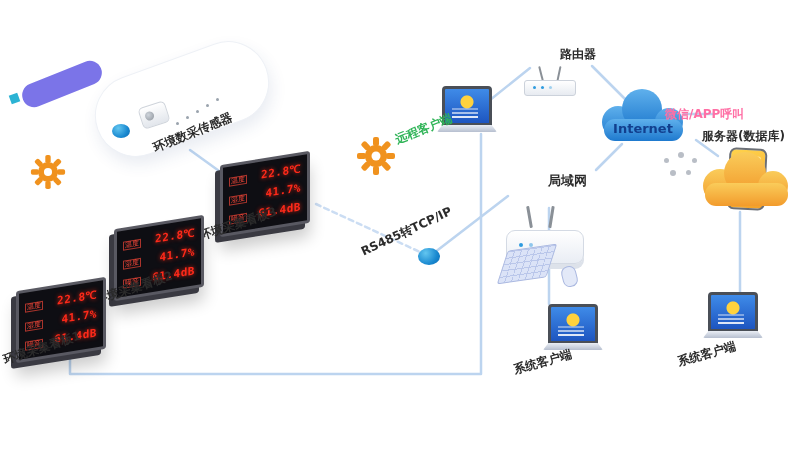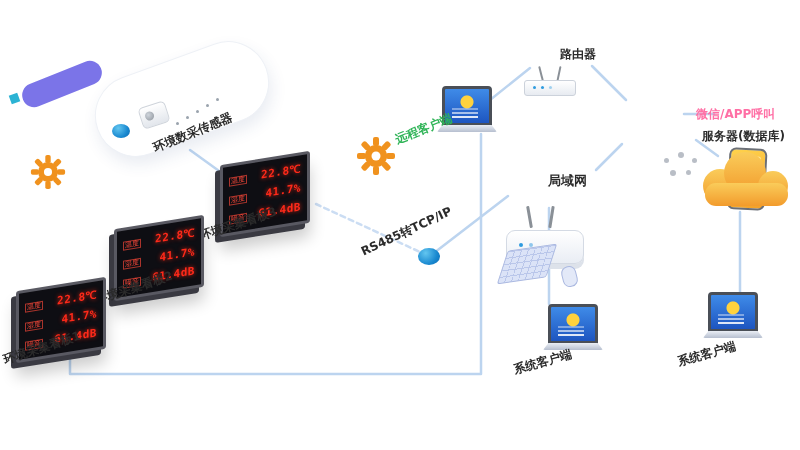--- a/index.html
+++ b/index.html
@@ -221,30 +221,47 @@
   </div>
   <div class="abs dlabel z3" style="left:560px;top:46px">路由器</div>
 
   <div class="abs lan-router z3" style="left:506px;top:152px">
     <div class="ant a1"></div>
     <div class="ant a2"></div>
     <div class="box"></div>
   </div>
   <div class="abs dlabel bold13 z4" style="left:548px;top:172px">局域网</div>
 
+  <div class="abs z3" style="left:592px;top:86px">
+    <svg width="100" height="64" viewBox="0 0 100 64">
+      <defs>
+        <linearGradient id="gblue" x1="0" y1="0" x2="0" y2="1">
+          <stop offset="0" stop-color="#5fb0ec"></stop>
+            <stop offset="1" stop-color="#1e79ce"></stop>
+        </linearGradient>
+      </defs>
+      <g fill="url(#gblue)">
+        <circle cx="26" cy="36" r="16"></circle>
+        <circle cx="50" cy="23" r="20"></circle>
+        <circle cx="77" cy="36" r="14"></circle>
+        <rect x="12" y="33" width="79" height="22" rx="11"></rect>
+      </g>
+      <text x="51" y="47" text-anchor="middle" font-size="13" font-weight="bold" fill="#123f8e">Internet</text>
+    </svg>
+  </div>
 
   <div class="abs z3">
     <div class="abs sig-dot" style="left:664px;top:46px;width:5px;height:5px"></div>
     <div class="abs sig-dot" style="left:678px;top:40px;width:6px;height:6px"></div>
     <div class="abs sig-dot" style="left:692px;top:46px;width:5px;height:5px"></div>
     <div class="abs sig-dot" style="left:670px;top:58px;width:6px;height:6px"></div>
     <div class="abs sig-dot" style="left:686px;top:58px;width:5px;height:5px"></div>
   </div>
   <div class="abs phone z3" style="left:728px;top:36px"></div>
-  <div class="abs dlabel pink z3" style="left:696px;top:106px">微信/APP呼叫</div>
+  <div class="abs dlabel pink z3" style="left:665px;top:106px">微信/APP呼叫</div>
   <div class="abs dlabel z3" style="left:702px;top:128px">服务器(数据库)</div>
 
   <div class="abs z3" style="left:692px;top:148px">
     <svg width="105" height="68" viewBox="0 0 105 68">
       <defs>
         <linearGradient id="gorange" x1="0" y1="0" x2="0" y2="1">
           <stop offset="0" stop-color="#facc5a"></stop>
             <stop offset="1" stop-color="#f29b2c"></stop>
         </linearGradient>
       </defs>

